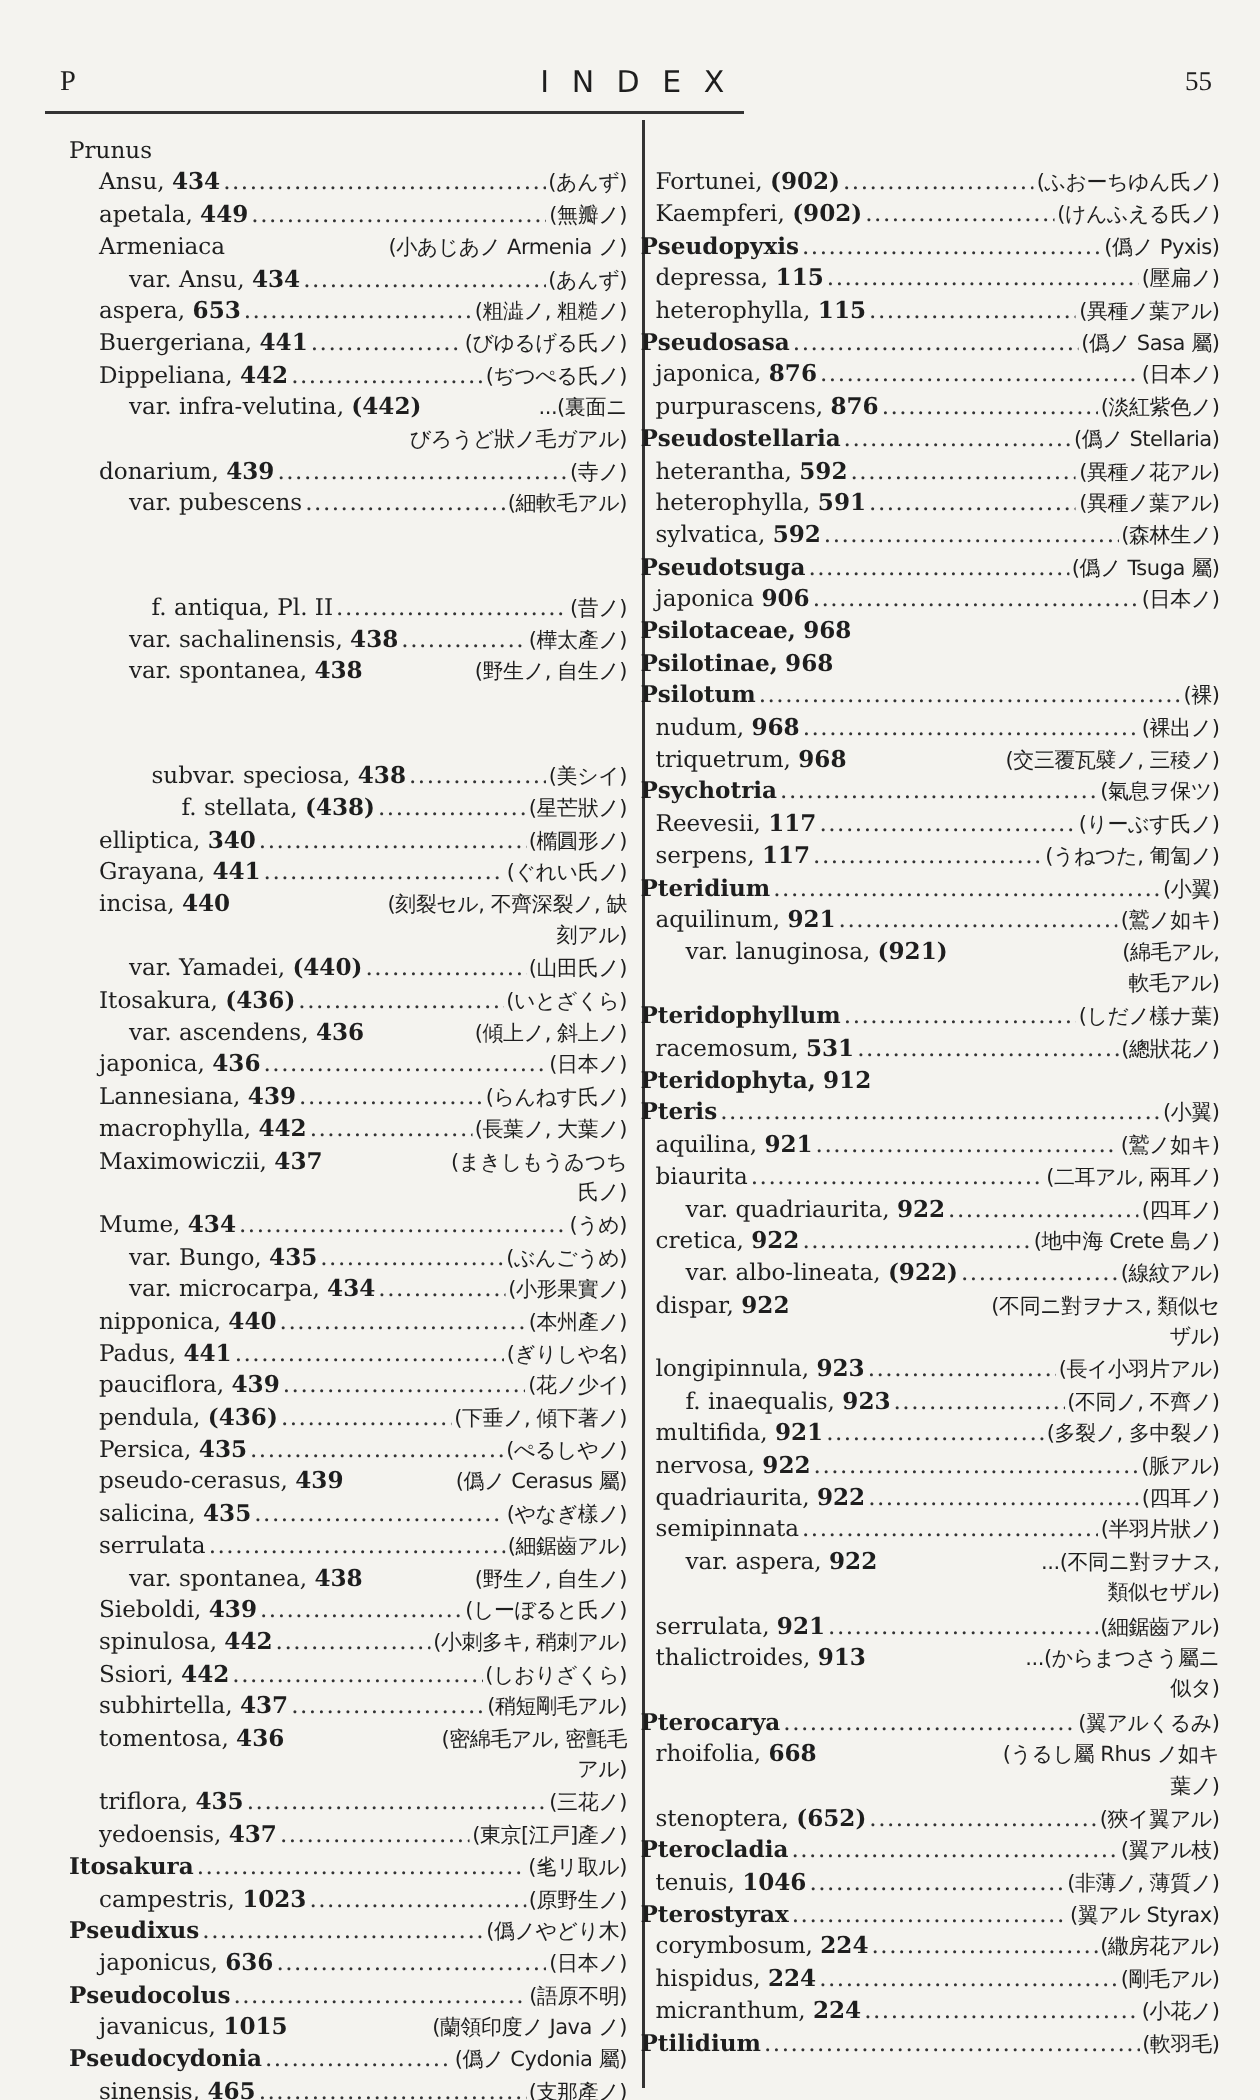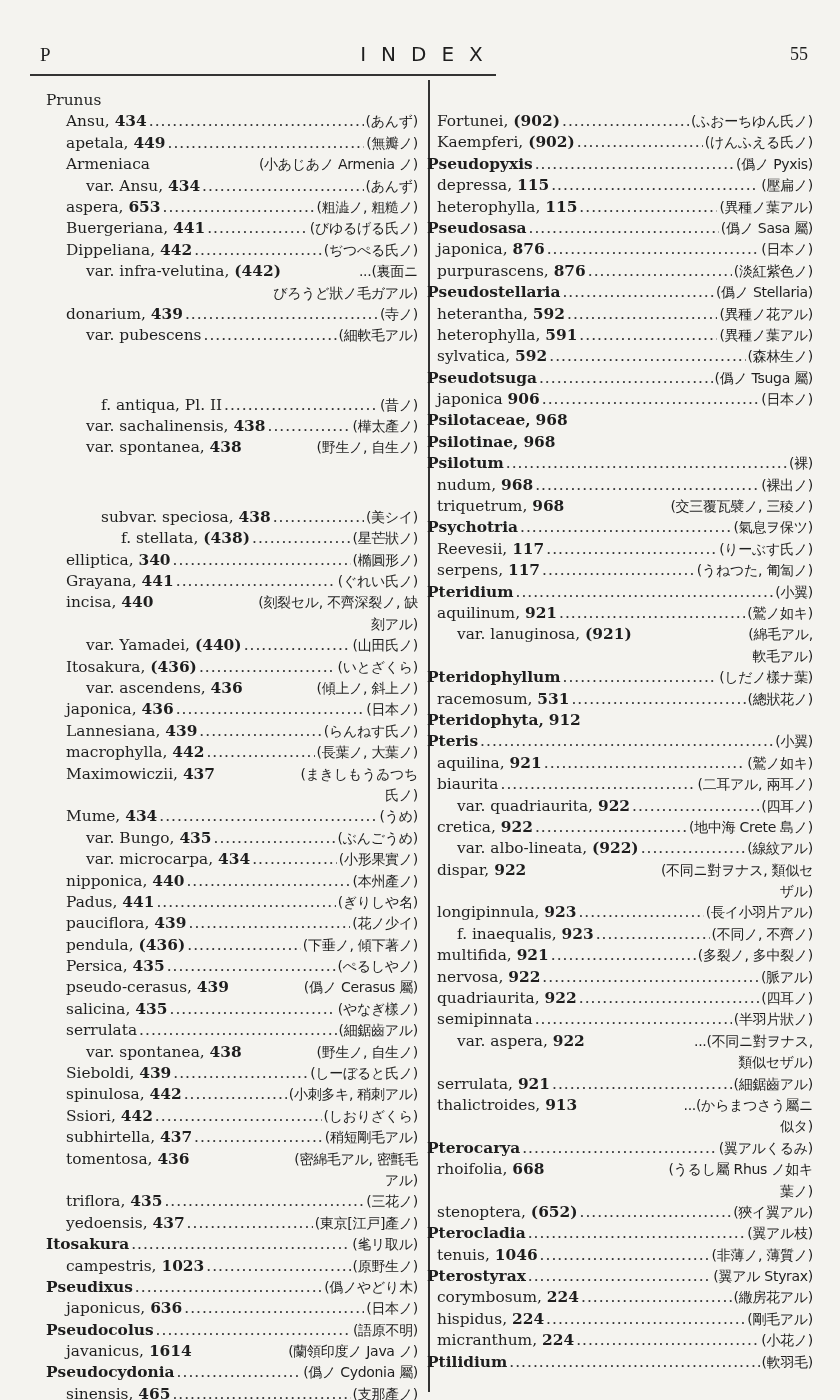--- a/index.html
+++ b/index.html
@@ -403,21 +403,21 @@
       <span class="jp">(日本ノ)</span>
     </div>
     <div class="line">
       <span class="name genus">Pseudocolus</span>
       <span class="dots"></span>
       <span class="jp">(語原不明)</span>
     </div>
     <div class="line i1">
       <span class="name">javanicus,</span>
       <span>&nbsp;</span>
-      <span class="num">1614</span>
+      <span class="num">1015</span>
       <span class="gap"></span>
       <span class="jp">(蘭領印度ノ Java ノ)</span>
     </div>
     <div class="line">
       <span class="name genus">Pseudocydonia</span>
       <span class="dots"></span>
       <span class="jp">(僞ノ Cydonia 屬)</span>
     </div>
     <div class="line i1">
       <span class="name">sinensis,</span>

